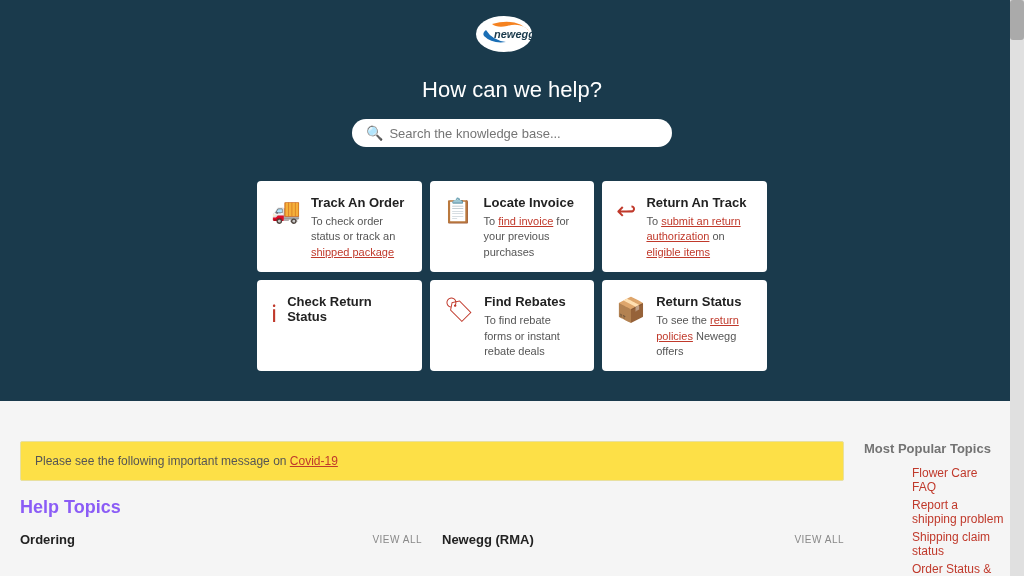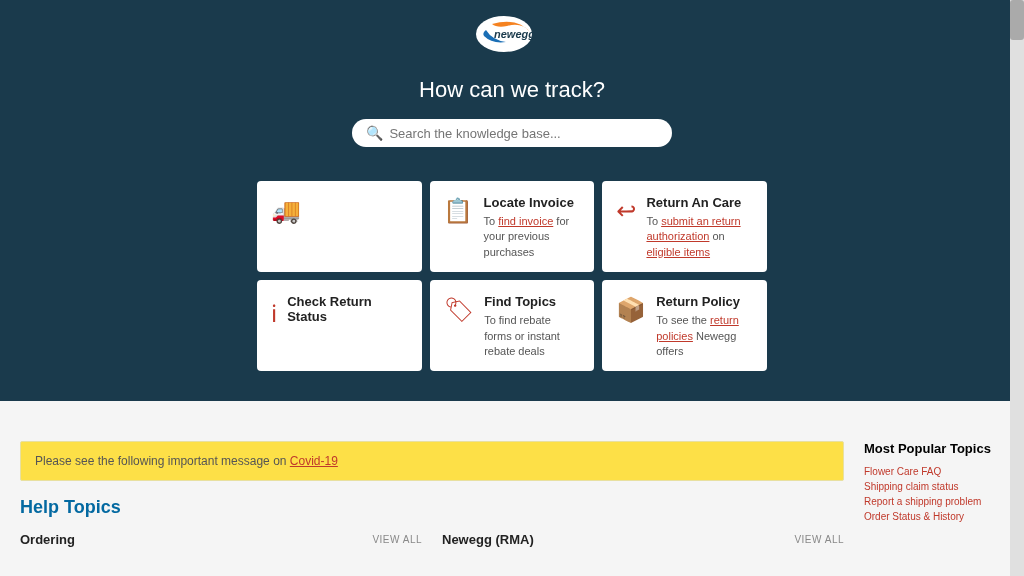--- a/index.html
+++ b/index.html
@@ -115,21 +115,21 @@
       margin-bottom: 16px;
       border-radius: 2px;
     }
     .covid-banner a {
       color: #c0392b;
     }
 
     .help-topics-title {
       font-size: 18px;
       font-weight: bold;
-      color: #0369a1;
+      color: #8b5cf6;
       margin-bottom: 14px;
     }
 
     .topics-grid {
       display: grid;
       grid-template-columns: 1fr 1fr;
       gap: 16px 20px;
     }
 
     .topic-section h4 {
@@ -151,31 +151,32 @@
     }
 
     
     .right-panel {
       width: 140px;
       flex-shrink: 0;
     }
     .popular-topics h4 {
       font-size: 13px;
       font-weight: bold;
-      color: #000000;
+      color: #737373;
       margin-bottom: 8px;
     }
     .popular-topics ul {
       list-style: none;
       padding: 0;
     }
     .popular-topics ul li {
-      font-size: 10px;
+      font-size: 12px;
       padding: 2px 0;
       cursor: pointer;
+      margin-left: 48px;
     }
     .popular-topics ul li a {
       color: #c0392b;
       text-decoration: none;
     }
 
     
     .scrollbar {
       position: fixed;
       right: 0;
@@ -217,70 +218,74 @@
 
         <path d="M20 12 Q45 5 58 20 Q50 10 35 14 Q25 16 20 12Z" fill="#f58220"></path>
 
         <path d="M14 18 Q20 28 34 30 Q20 32 12 24 Q10 21 14 18Z" fill="#1a6eb5"></path>
 
         <text x="22" y="26" font-family="Arial" font-size="11" font-weight="bold" font-style="italic" fill="#1a3a4c">newegg</text>
       </svg>
     </div>
   </div>
 
-  <h1 class="hero-title">How can we track?</h1>
+  <h1 class="hero-title">How can we help?</h1>
 
   <div class="search-bar">
     <span class="search-icon-svg">🔍</span>
     <input type="text" placeholder="Search the knowledge base..." style="">
   </div>
 </div>
 
 <div class="cards-section">
   <div class="cards-grid">
 
     <div class="card">
       <span class="card-icon">🚚</span>
+      <div class="card-content">
+        <h3>Track An Order</h3>
+        <p>To check order status or track an <span class="link">shipped package</span></p>
+      </div>
     </div>
 
     <div class="card">
       <span class="card-icon">📋</span>
       <div class="card-content">
         <h3>Locate Invoice</h3>
         <p>To <span class="link">find invoice</span> for your previous purchases</p>
       </div>
     </div>
 
     <div class="card">
       <span class="card-icon">↩</span>
       <div class="card-content">
-        <h3>Return An Care</h3>
+        <h3>Return An Track</h3>
         <p>To <span class="link">submit an return authorization</span> on <span class="link">eligible items</span></p>
       </div>
     </div>
 
     <div class="card">
       <span class="card-icon">ℹ</span>
       <div class="card-content">
         <h3>Check Return Status</h3>
       </div>
     </div>
 
     <div class="card">
       <span class="card-icon">🏷</span>
       <div class="card-content">
-        <h3>Find Topics</h3>
+        <h3>Find Rebates</h3>
         <p>To find rebate forms or instant rebate deals</p>
       </div>
     </div>
 
     <div class="card">
       <span class="card-icon">📦</span>
       <div class="card-content">
-        <h3>Return Policy</h3>
+        <h3>Return Status</h3>
         <p>To see the <span class="link">return policies</span> Newegg offers</p>
       </div>
     </div>
 
   </div>
 </div>
 
 <div style="background:#f5f5f5; padding: 20px 20px;">
   <div class="main-content">
 
@@ -312,22 +317,22 @@
         </div>
 
       </div>
     </div>
 
     <div class="right-panel">
       <div class="popular-topics">
         <h4>Most Popular Topics</h4>
         <ul>
           <li><a href="#">Flower Care FAQ</a></li>
+          <li><a href="#">Report a shipping problem</a></li>
           <li><a href="#">Shipping claim status</a></li>
-          <li><a href="#">Report a shipping problem</a></li>
           <li><a href="#">Order Status &amp; History</a></li>
 
         </ul>
       </div>
     </div>
 
   </div>
 </div>
 
 </body></html>

